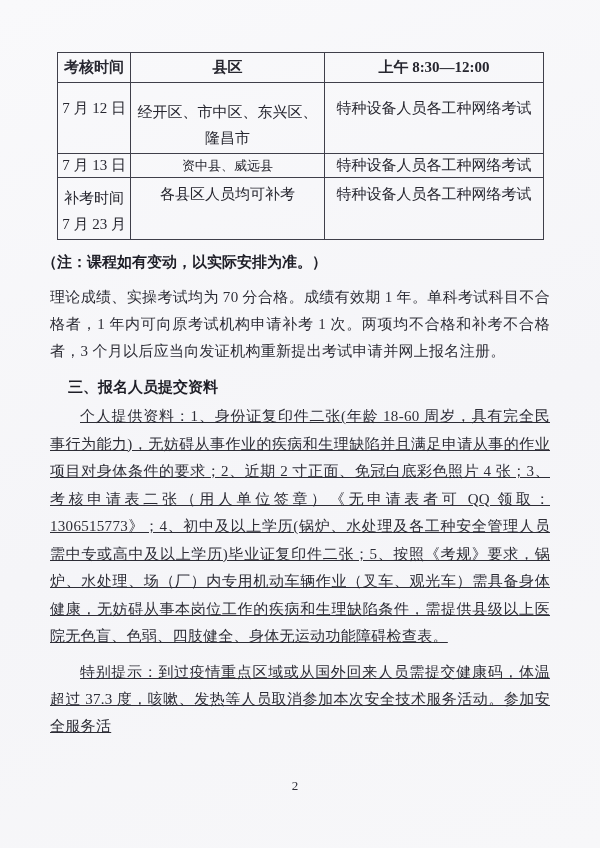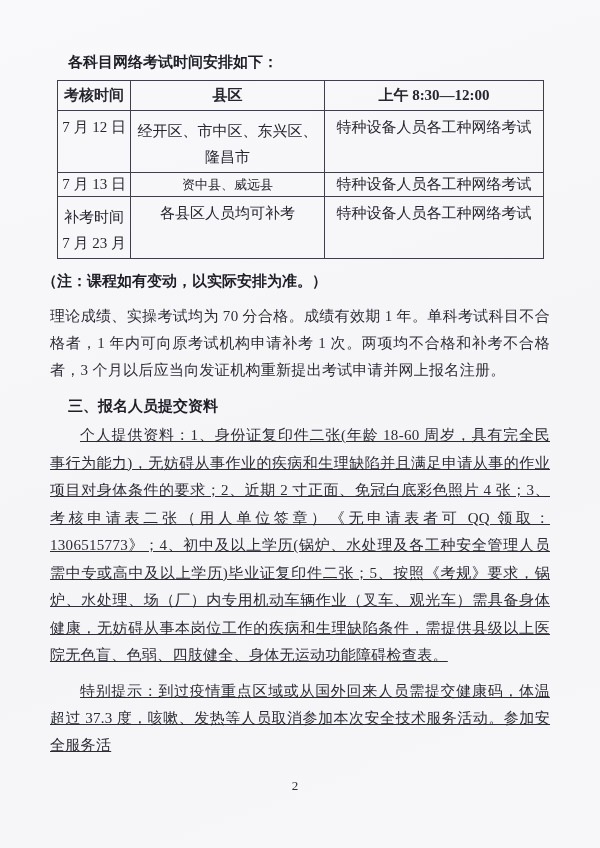--- a/index.html
+++ b/index.html
@@ -39,21 +39,21 @@
     border: 1.5px solid #3f3f4a;
     text-align: center;
     vertical-align: middle;
     padding: 2px 4px;
     box-sizing: border-box;
   }
   table.schedule th { font-weight: bold; height: 30px; }
   col.c1 { width: 73px; }
   col.c2 { width: 194px; }
   col.c3 { width: 219px; }
-  tr.row-tall td { height: 56px; vertical-align: top; padding-top: 7px; }
+  tr.row-tall td { height: 56px; vertical-align: top; padding-top: 16px; }
   tr.row-short td { height: 16px; }
   tr.row-makeup td { height: 55px; vertical-align: top; padding-top: 7px; }
   td.prewrap { white-space: pre-line; line-height: 26px; }
   td.small-text { font-size: 13px; }
   tr.footer-row td { height: 30px; }
   .note-line {
     margin: 9px 0 0 0;
     font-size: 15px;
     font-weight: bold;
     line-height: 27px;
@@ -85,21 +85,20 @@
     font-size: 13px;
     color: #2d2d36;
   }
 </style>
 </head>
 <body>
 
 <div class="page">
   <div class="content">
 
-    <p class="intro-heading">各科目网络考试时间安排如下：</p>
 
     <table class="schedule">
       <colgroup>
           <col class="c1">
           <col class="c2">
           <col class="c3">
         </colgroup>
       <thead>
         <tr>
           <th>考核时间</th>

